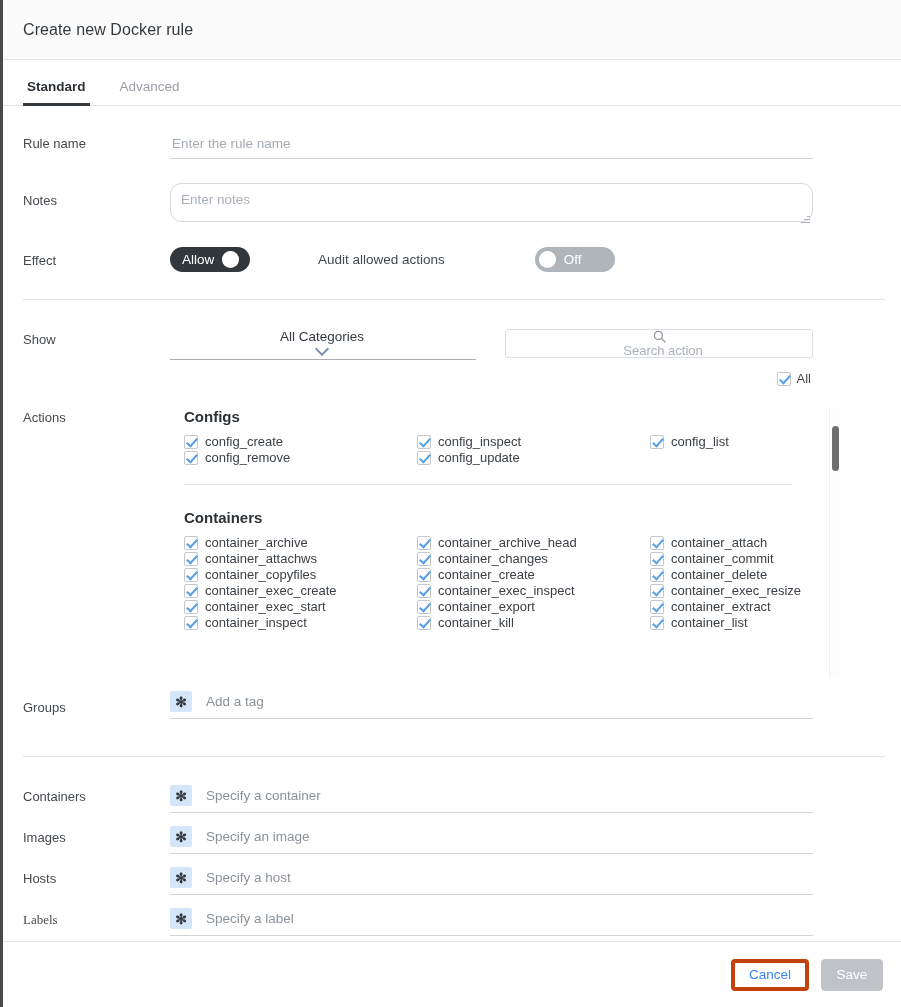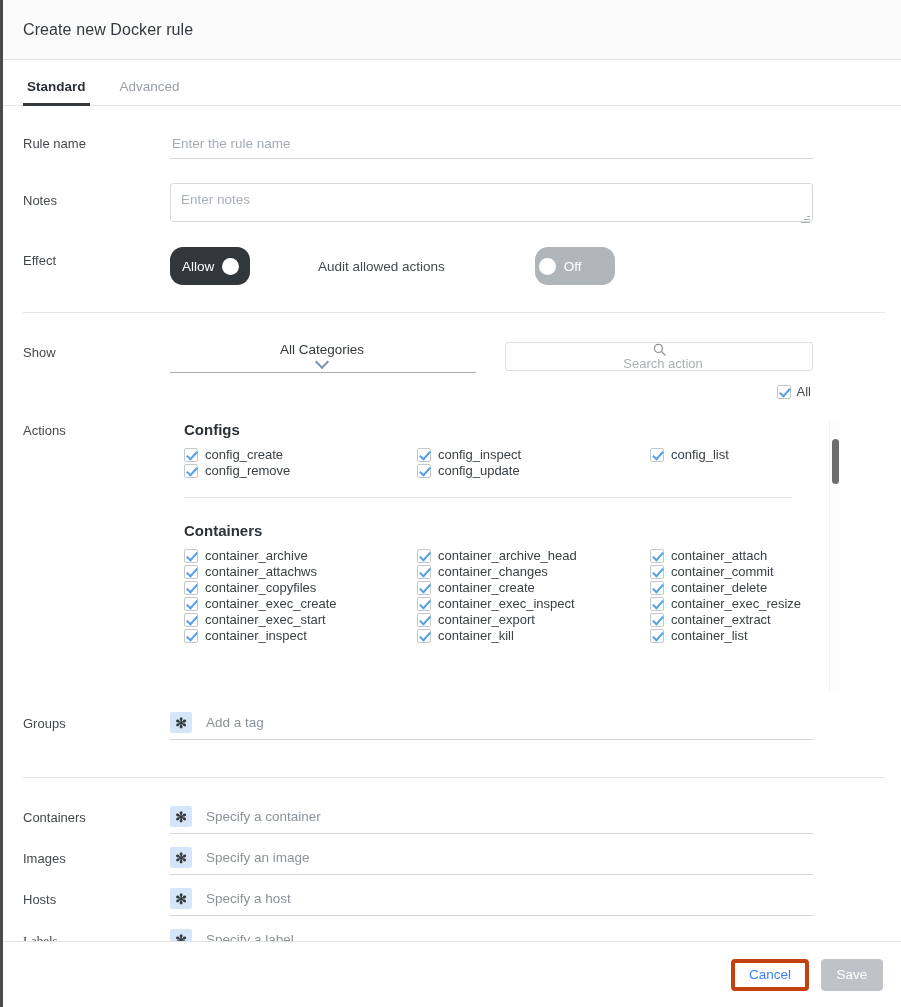--- a/index.html
+++ b/index.html
@@ -87,21 +87,21 @@
     background: transparent;
     font-family: "Liberation Sans", sans-serif;
   }
   .uline::placeholder { color: #a4abb2; }
 
   
   .notes-area {
     width: 643px;
     height: 39px;
     border: 1px solid #d5dade;
-    border-radius: 3px;
+    border-radius: 11px;
     padding: 8px 10px;
     font-size: 13.5px;
     color: #33393e;
     outline: none;
     resize: none;
     font-family: "Liberation Sans", sans-serif;
     background: #fff;
   }
   .notes-area::placeholder { color: #a9b0b7; }
   .notes-wrap { position: relative; width: 643px; }
@@ -114,21 +114,21 @@
     height: 1px; background: #adb3b9;
   }
   .resize-grip i:nth-child(1) { bottom: 0; width: 9px; }
   .resize-grip i:nth-child(2) { bottom: 3px; width: 6px; }
   .resize-grip i:nth-child(3) { bottom: 6px; width: 3px; }
 
   
   .toggle {
     display: inline-flex;
     align-items: center;
-    height: 38px;
+    height: 25px;
     border-radius: 13px;
     cursor: pointer;
     user-select: none;
     padding: 0 4px;
     min-width: 80px;
   }
   .toggle .knob {
     width: 17px; height: 17px; border-radius: 50%;
     background: #ffffff; flex: 0 0 17px;
   }
@@ -537,21 +537,21 @@
                 <span class="cb-text">container_list</span>
               </label>
             </div>
           </div>
         <div class="sbar">
           <div class="sthumb" id="sthumb" style="top: 18px; height: 45px;"></div>
         </div>
       </div>
     </div>
 
-    <div class="row" style="margin-top:21px;">
+    <div class="row" style="margin-top:13px;align-items:center;">
       <div class="row-label" style="padding-top:4px;">Groups</div>
       <div class="row-field">
         <div class="tagfield">
           <span class="chip">✻</span>
           <span class="tag-ph">Add a tag</span>
         </div>
       </div>
     </div>
 
     <div class="divider" style="margin-top:37px;"></div>

